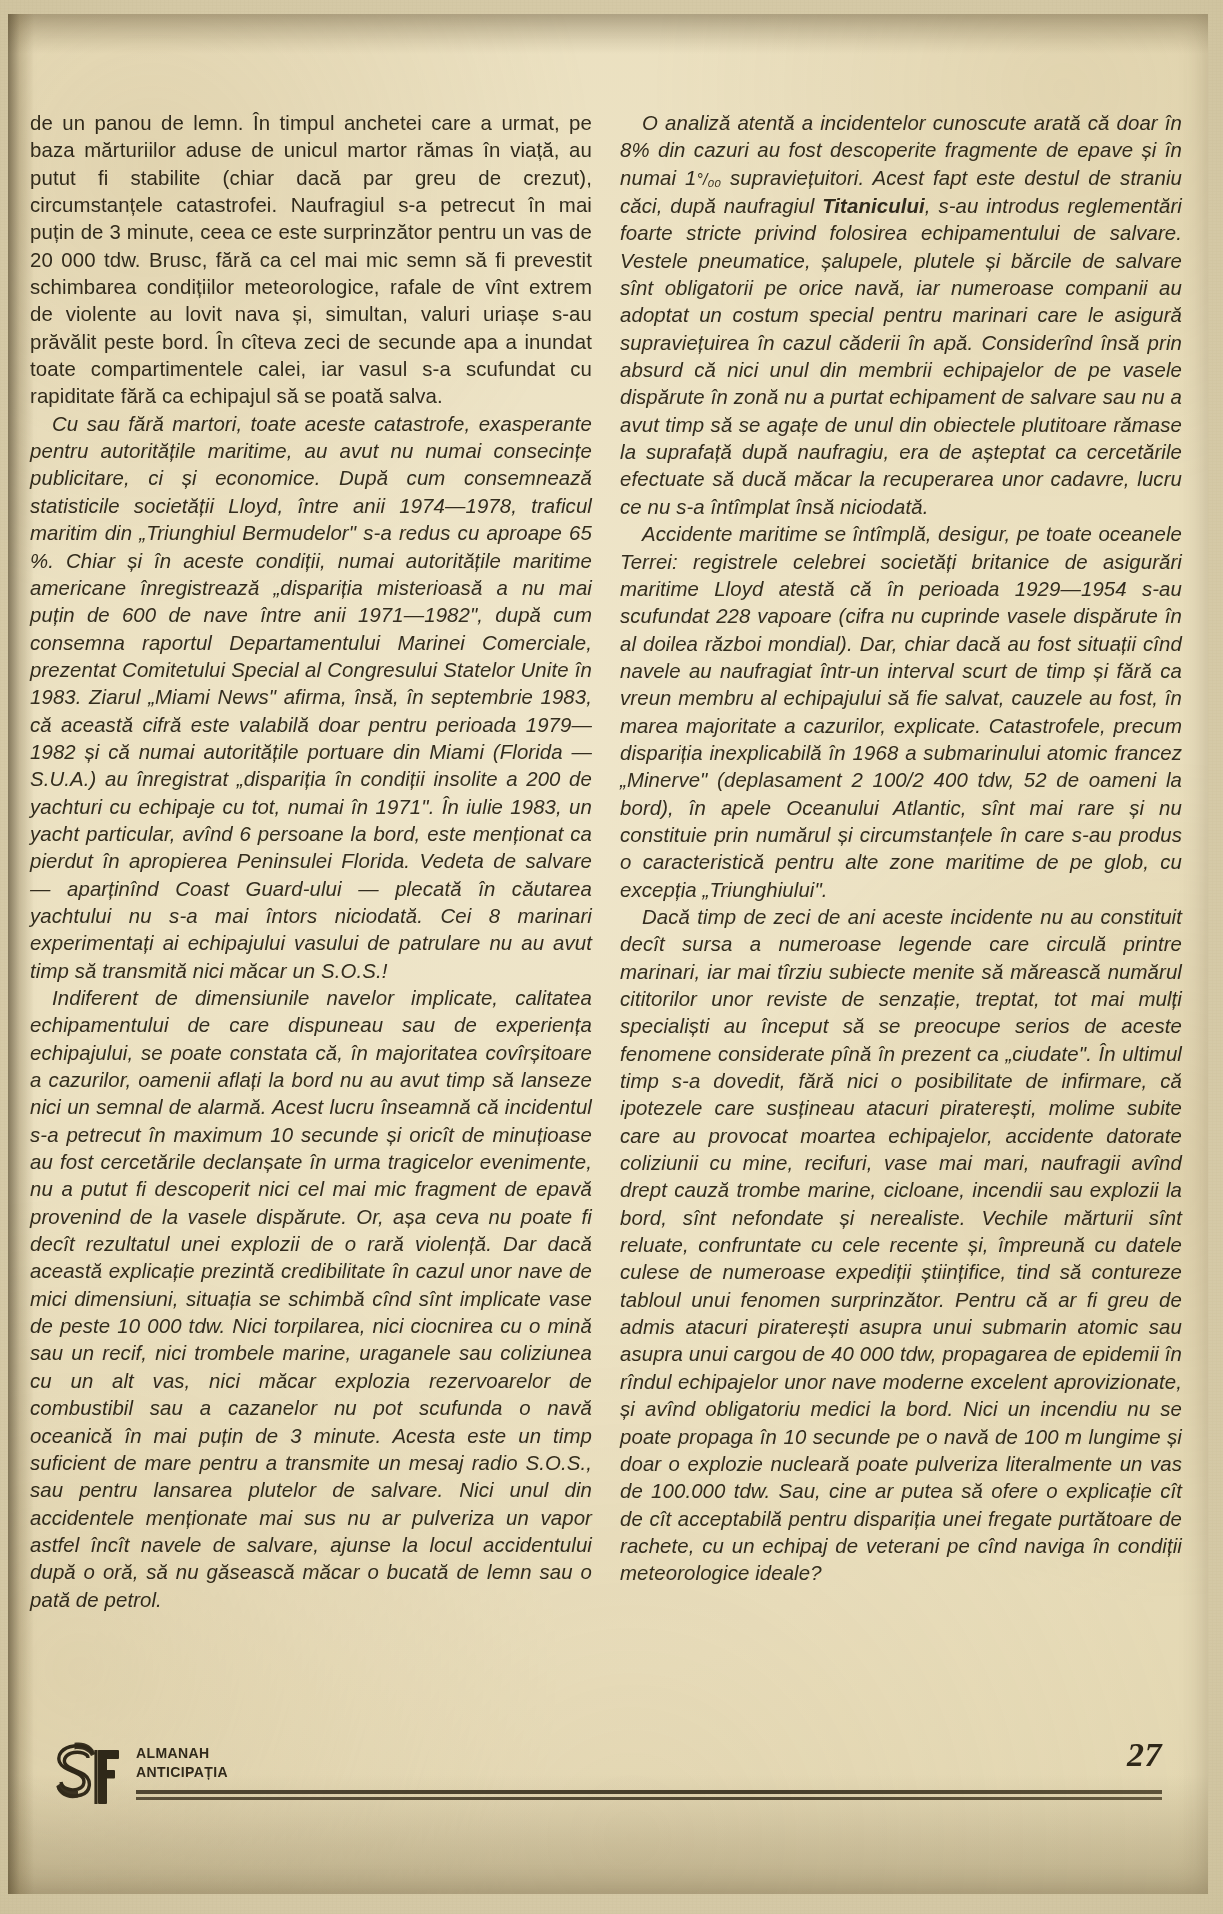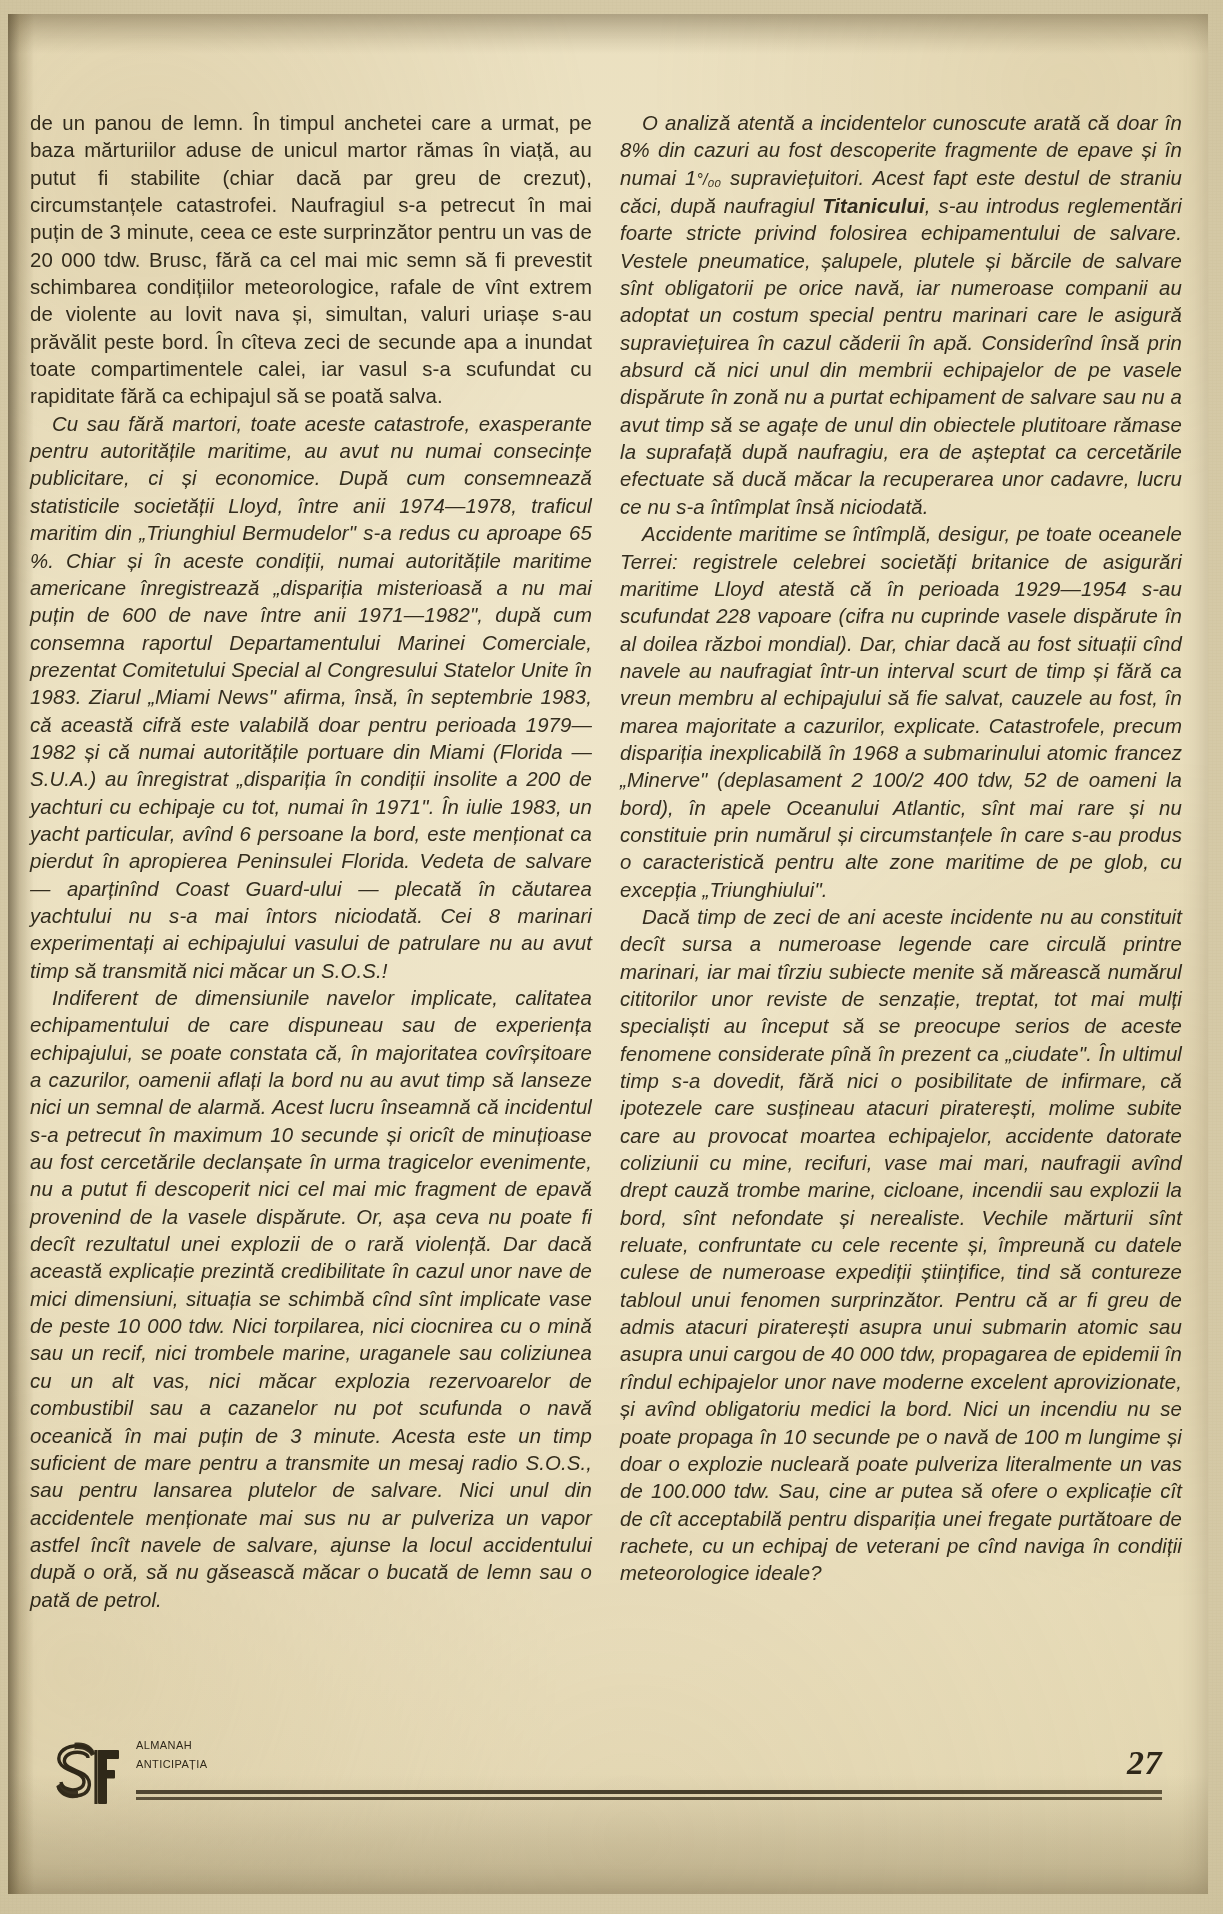--- a/index.html
+++ b/index.html
@@ -123,24 +123,24 @@
   }
   .logo {
     position: absolute;
     left: 0; top: 8px;
     width: 74px; height: 74px;
   }
   .logo svg { display: block; }
   .imprint {
     position: absolute;
     left: 84px;
-    top: 4px;
+    top: 12px;
     font-family: "Liberation Sans", sans-serif;
-    font-weight: 400;
-    font-size: 11px;
+    font-weight: 700;
+    font-size: 14px;
     line-height: 18.5px;
     letter-spacing: .4px;
     color: #30291b;
   }
   .rules {
     position: absolute;
     left: 84px;
     top: 58px;
     width: 1026px;
     height: 12px;
@@ -153,21 +153,21 @@
   }
   .rules .r2 {
     position: absolute; left: 0; top: 7px;
     width: 100%; height: 2.6px;
     background: linear-gradient(90deg, #3a3120 0%, #2e2717 65%, #4a4029 100%);
     opacity: .82;
   }
   .pageno {
     position: absolute;
     right: 0;
-    top: 12px;
+    top: 4px;
     font-family: "Liberation Serif", serif;
     font-style: italic;
     font-weight: 700;
     font-size: 34px;
     color: #2e2719;
     letter-spacing: .5px;
   }
 </style>
 </head>
 <body>

